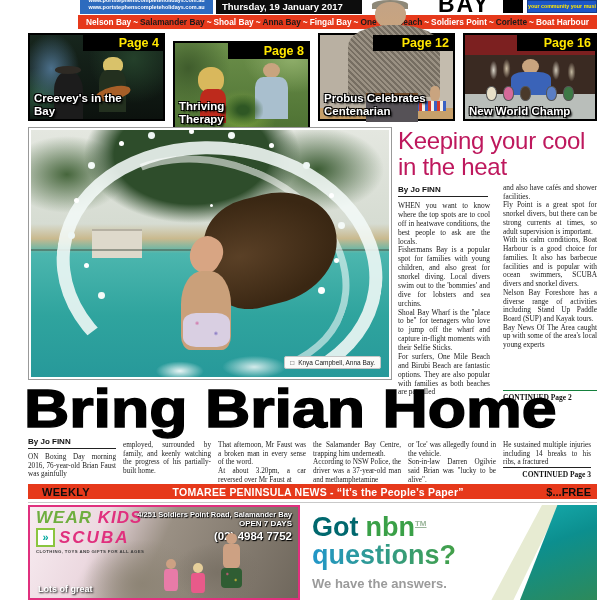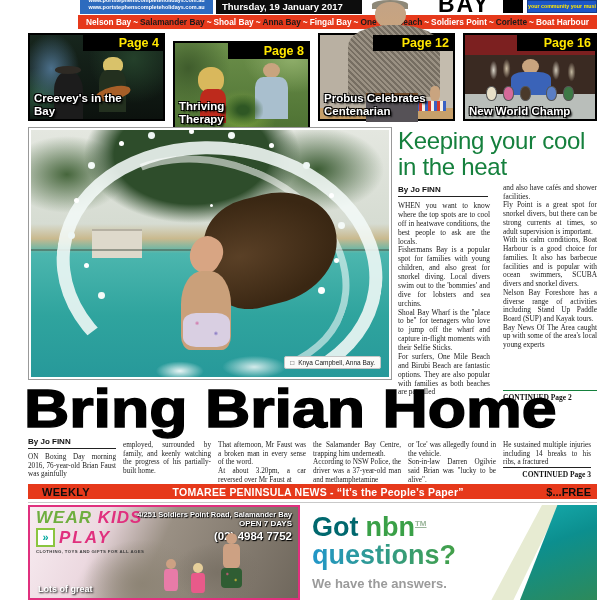--- a/index.html
+++ b/index.html
@@ -90,21 +90,21 @@
                    radial-gradient(3px 3px at 70% 60%,#7f6fc0 0%,rgba(127,111,192,0) 80%),#d9cfe2;}
   .splash{position:absolute;left:26%;bottom:-4%;width:52%;height:16%;
         background:radial-gradient(30px 12px at 30% 60%,rgba(255,255,255,.9),rgba(255,255,255,0) 80%),
                    radial-gradient(40px 14px at 70% 50%,rgba(255,255,255,.8),rgba(255,255,255,0) 80%);}
   .caption{position:absolute;right:8px;bottom:8px;background:#fbfbf9;border:1px solid #c6c6c6;border-radius:2px;
            font-size:6.5px;padding:2px 5px;color:#222;white-space:nowrap;}
   .caption .sq{display:inline-block;margin-right:4px;color:#333;}
 
   
   .serifbody{font-family:"Liberation Serif",serif;text-align:justify;white-space:pre-line;color:#1a1a1a;}
-  .cool-headline{left:398px;top:128px;width:190px;font-size:24px;line-height:1.07;letter-spacing:-.3px;color:#15803d;}
+  .cool-headline{left:398px;top:128px;width:190px;font-size:24px;line-height:1.07;letter-spacing:-.3px;color:#be185d;}
   .cool-byline{left:398px;top:185px;font-size:8px;font-weight:bold;}
   .cool-rule{left:398px;top:196px;width:90px;border-top:1.5px solid #222;}
   .cool-col1{left:398px;top:202px;width:92px;font-size:7.4px;line-height:1.2;}
   .cool-col2{left:503px;top:184px;width:94px;font-size:7.4px;line-height:1.18;}
   .cool-cont{left:503px;top:390px;width:94px;border-top:1px solid #15803d;padding-top:2px;
              font-family:"Liberation Serif",serif;font-weight:bold;font-size:7.5px;}
 
   
   .brian-headline{left:24px;top:381px;font-size:54px;font-weight:bold;line-height:1;white-space:nowrap;
                   transform:scaleX(1.16);transform-origin:left center;-webkit-text-stroke:1.5px #000;color:#000;}
@@ -280,21 +280,21 @@
   <div class="abs banner-line"></div>
 
   <div class="abs wk-ad">
     <div class="wk-logo">
       <div class="wk-l1">
         <span class="wk-wear">WEAR</span>
         <span class="wk-kids">KIDS</span>
       </div>
       <div class="wk-l2">
         <span class="wk-arrow">»</span>
-        <span class="wk-play">PLAY</span>
+        <span class="wk-play">SCUBA</span>
       </div>
       <div class="wk-tag">CLOTHING, TOYS AND GIFTS FOR ALL AGES</div>
     </div>
     <div class="wk-contact">
       <div class="wk-addr">4/251 Soldiers Point Road, Salamander Bay</div>
       <div class="wk-open">OPEN 7 DAYS</div>
       <div class="wk-phone">(02) 4984 7752</div>
     </div>
     <div class="kid-head" style="left:196px;top:26px;width:11px;height:11px;"></div>
     <div class="kid-body" style="left:193px;top:37px;width:17px;height:24px;background:#cda183;"></div>

